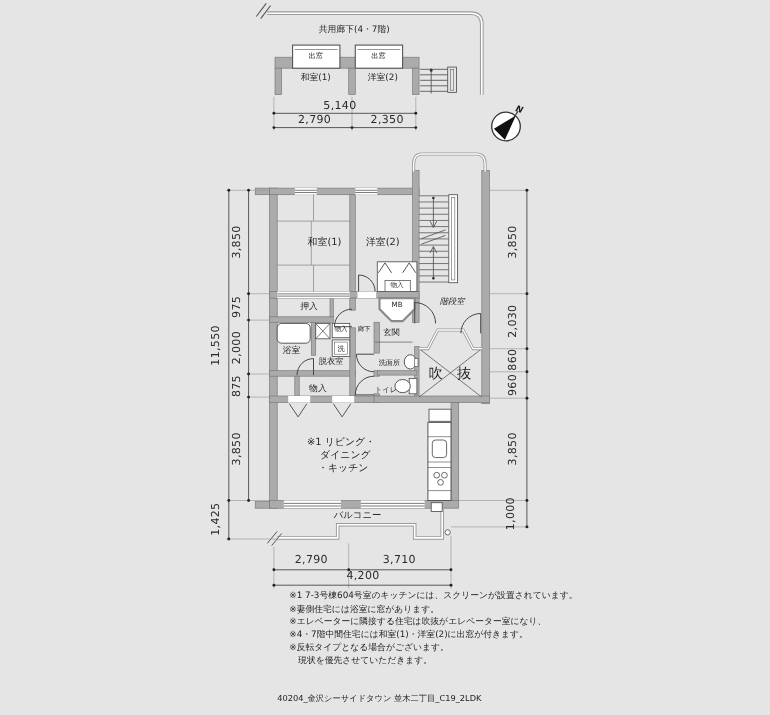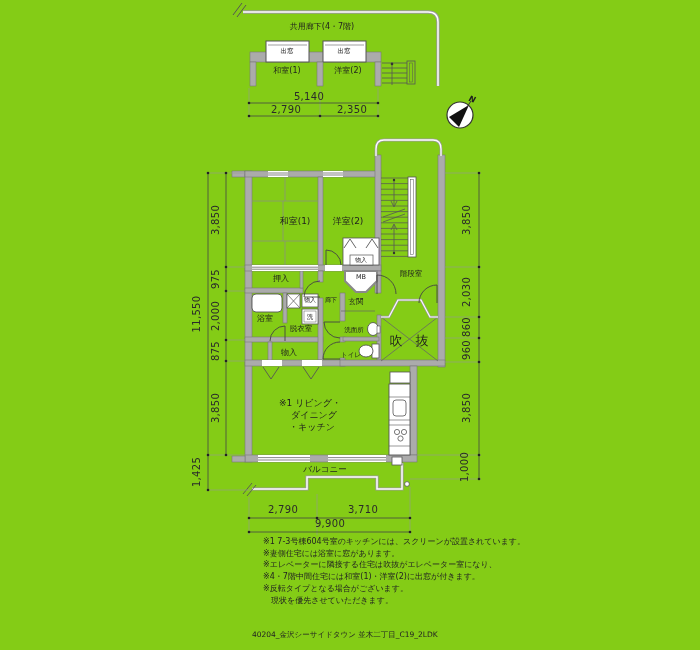--- a/index.html
+++ b/index.html
@@ -1,16 +1,16 @@
 <!DOCTYPE html>
 <html><head>
 <meta charset="utf-8">
 <style>
   html,body{margin:0;padding:0;background:#fff;}
-  .sheet{position:relative;width:700px;height:650px;background:#84cc16;
+  .sheet{position:relative;width:700px;height:650px;background:#e5e5e5;
          font-family:"DejaVu Sans",sans-serif;overflow:hidden;}
   .plan-svg{position:absolute;left:0;top:0;width:700px;height:650px;}
   .lb{position:absolute;transform:translate(-50%,-50%);white-space:nowrap;
       color:#1e1e1e;line-height:1;}
   .vd{transform:translate(-50%,-50%) rotate(-90deg);}
   .dim{font-size:10px;color:#2a2a2a;letter-spacing:.3px;}
   .nmark{font-style:italic;font-weight:bold;
          transform:translate(-50%,-50%) rotate(18deg);}
   .notes{position:absolute;left:243px;top:536px;width:300px;}
   .note-line{font-size:8px;line-height:11.7px;color:#222;white-space:nowrap;margin-left:20px;}
@@ -225,21 +225,21 @@
   <div class="lb" style="left:344px;top:51px;font-size:6.5px;">出窓</div>
   <div class="lb" style="left:287px;top:71px;font-size:8px;">和室(1)</div>
   <div class="lb" style="left:348px;top:71px;font-size:8px;">洋室(2)</div>
   <div class="lb dim" style="left:309px;top:97px;">5,140</div>
   <div class="lb dim" style="left:286px;top:110px;">2,790</div>
   <div class="lb dim" style="left:352px;top:110px;">2,350</div>
   <div class="lb nmark" style="left:472px;top:100px;font-size:8px;">N</div>
 
   <div class="lb" style="left:295px;top:221px;font-size:9px;">和室(1)</div>
   <div class="lb" style="left:348px;top:221px;font-size:9px;">洋室(2)</div>
-  <div class="lb" style="left:411px;top:274px;font-size:7.5px;">階段室</div>
+  <div class="lb" style="left:411px;top:274px;font-size:7.5px;font-style:italic;">階段室</div>
   <div class="lb" style="left:281px;top:279px;font-size:8px;">押入</div>
   <div class="lb" style="left:361px;top:260px;font-size:6px;">物入</div>
   <div class="lb" style="left:361px;top:277px;font-size:6.5px;">MB</div>
   <div class="lb" style="left:356px;top:302px;font-size:7.5px;">玄関</div>
   <div class="lb" style="left:331px;top:300px;font-size:6px;">廊下</div>
   <div class="lb" style="left:310px;top:300px;font-size:6px;">物入</div>
   <div class="lb" style="left:310px;top:317px;font-size:6.5px;">洗</div>
   <div class="lb" style="left:265px;top:319px;font-size:8px;">浴室</div>
   <div class="lb" style="left:301px;top:329px;font-size:7.5px;">脱衣室</div>
   <div class="lb" style="left:354px;top:330px;font-size:6.5px;">洗面所</div>
@@ -261,21 +261,21 @@
 
   <div class="lb vd dim" style="left:467px;top:220px;">3,850</div>
   <div class="lb vd dim" style="left:467px;top:292px;">2,030</div>
   <div class="lb vd dim" style="left:467px;top:327px;">860</div>
   <div class="lb vd dim" style="left:467px;top:350px;">960</div>
   <div class="lb vd dim" style="left:467px;top:408px;">3,850</div>
   <div class="lb vd dim" style="left:465px;top:467px;">1,000</div>
 
   <div class="lb dim" style="left:283px;top:510px;">2,790</div>
   <div class="lb dim" style="left:363px;top:510px;">3,710</div>
-  <div class="lb dim" style="left:330px;top:524px;">9,900</div>
+  <div class="lb dim" style="left:330px;top:524px;">4,200</div>
 </div>
 
 <div class="notes">
   <div class="note-line">※1 7-3号棟604号室のキッチンには、スクリーンが設置されています。</div>
   <div class="note-line">※妻側住宅には浴室に窓があります。</div>
   <div class="note-line">※エレベーターに隣接する住宅は吹抜がエレベーター室になり、</div>
   <div class="note-line">※4・7階中間住宅には和室(1)・洋室(2)に出窓が付きます。</div>
   <div class="note-line">※反転タイプとなる場合がございます。</div>
   <div class="note-line">　現状を優先させていただきます。</div>
 </div>

